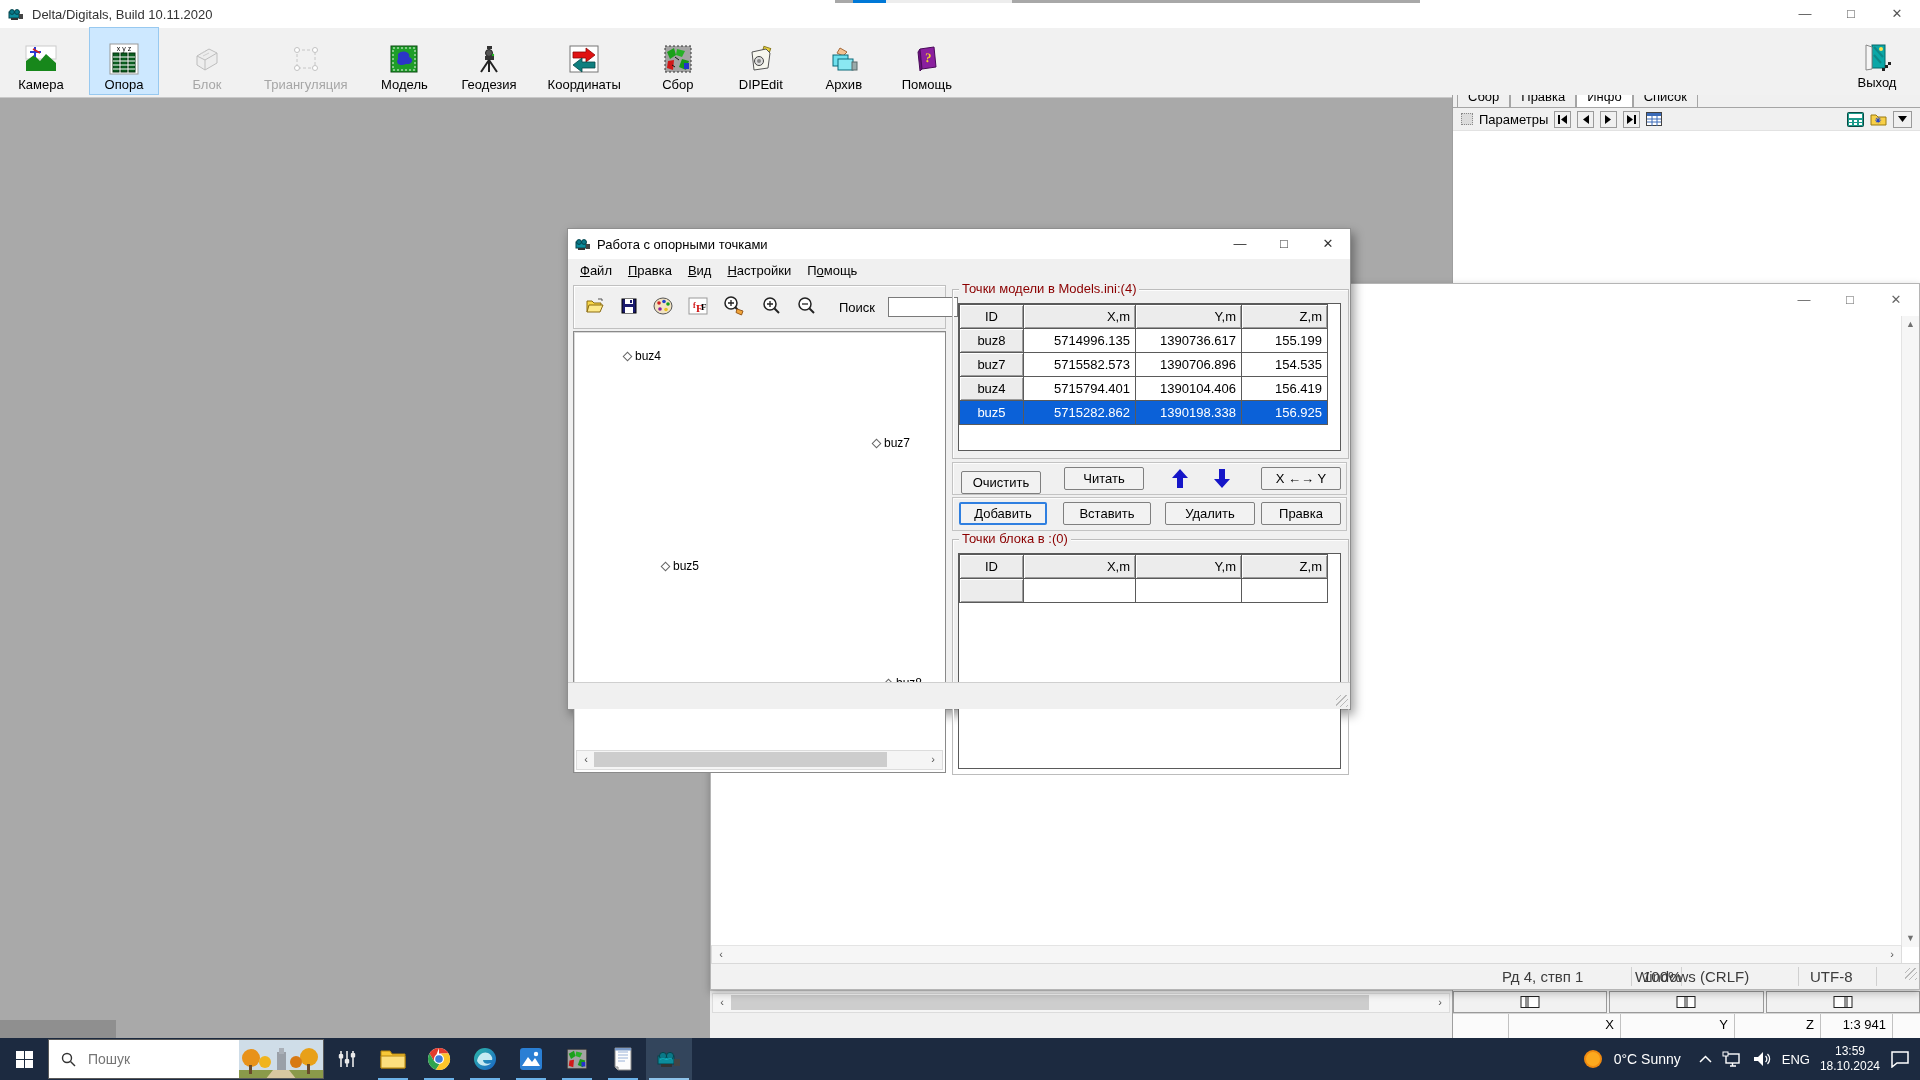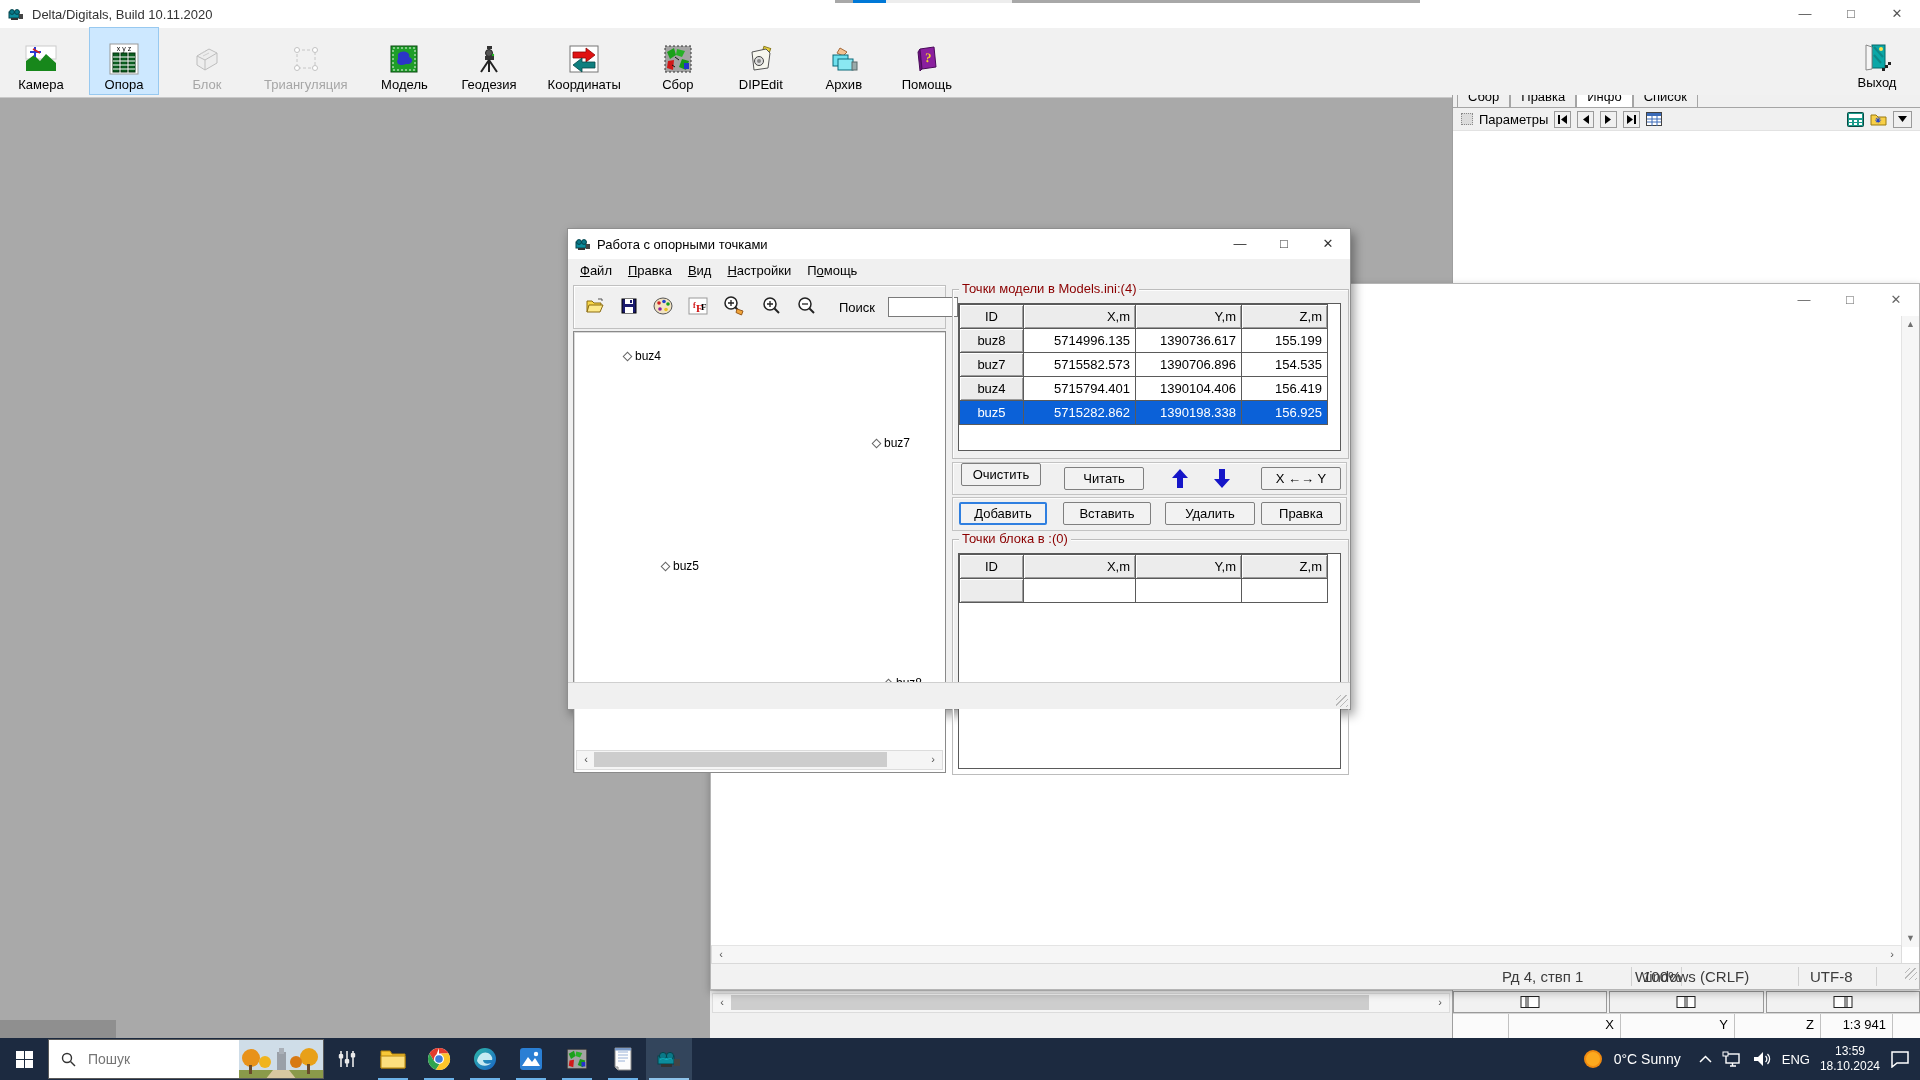--- a/index.html
+++ b/index.html
@@ -541,21 +541,21 @@
             <td class="num">5715282.862</td>
             <td class="num">1390198.338</td>
             <td class="num">156.925</td>
           </tr>
         </tbody>
           </table>
       </div>
     </div>
 
     <div class="strip" style="left:384px;top:233px;width:395px;height:33px;">
-      <span class="btn" style="left:8px;top:0;width:80px;">Очистить</span>
+      <span class="btn" style="left:8px;top:8px;width:80px;">Очистить</span>
       <span class="btn" style="left:111px;top:4px;width:80px;">Читать</span>
       <span style="position:absolute;left:216px;top:4px;"><svg width="22" height="23" viewBox="0 0 22 23">
             <path d="M11 2 L19 11 L14 11 L14 21 L8 21 L8 11 L3 11 Z" fill="#1616c8"></path>
           </svg></span>
       <span style="position:absolute;left:258px;top:4px;"><svg width="22" height="23" viewBox="0 0 22 23">
             <path d="M11 21 L3 12 L8 12 L8 2 L14 2 L14 12 L19 12 Z" fill="#1616c8"></path>
           </svg></span>
       <span class="btn" style="left:308px;top:4px;width:80px;">X ←→ Y</span>
     </div>
     <div class="strip" style="left:384px;top:268px;width:395px;height:34px;">

